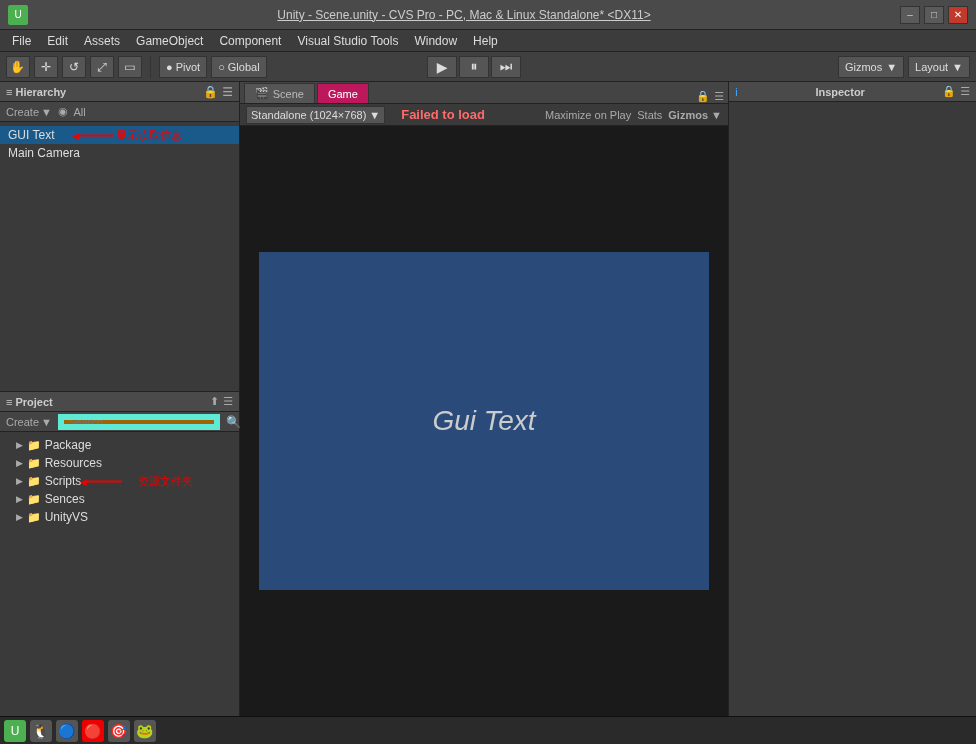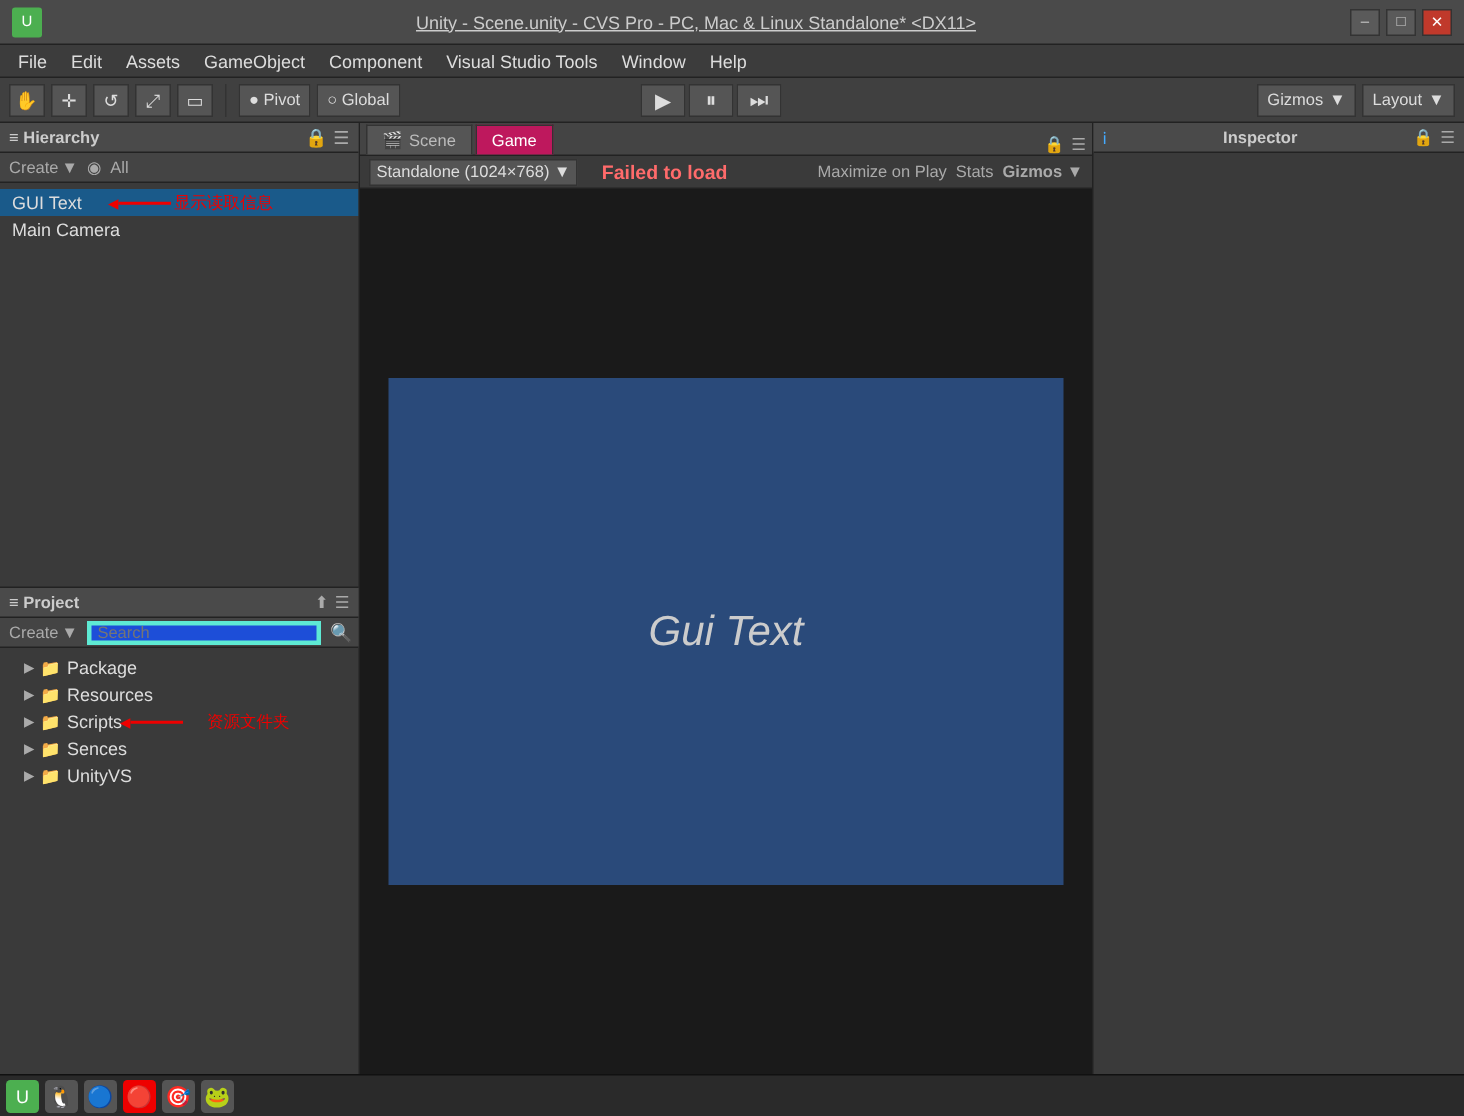--- a/index.html
+++ b/index.html
@@ -205,22 +205,22 @@
 
     
     #project-panel {
       flex: 1;
       display: flex;
       flex-direction: column;
     }
     .search-input {
       flex: 1;
       height: 16px;
-      background: #1d4ed8;
-      border: 3px solid #5eead4;
+      background: #a16207;
+      border: 6px solid #5eead4;
       color: #ddd;
       font-size: 11px;
       padding: 0 4px;
     }
     .folder-item {
       padding: 2px 8px 2px 16px;
       cursor: pointer;
       display: flex;
       align-items: center;
       gap: 4px;

